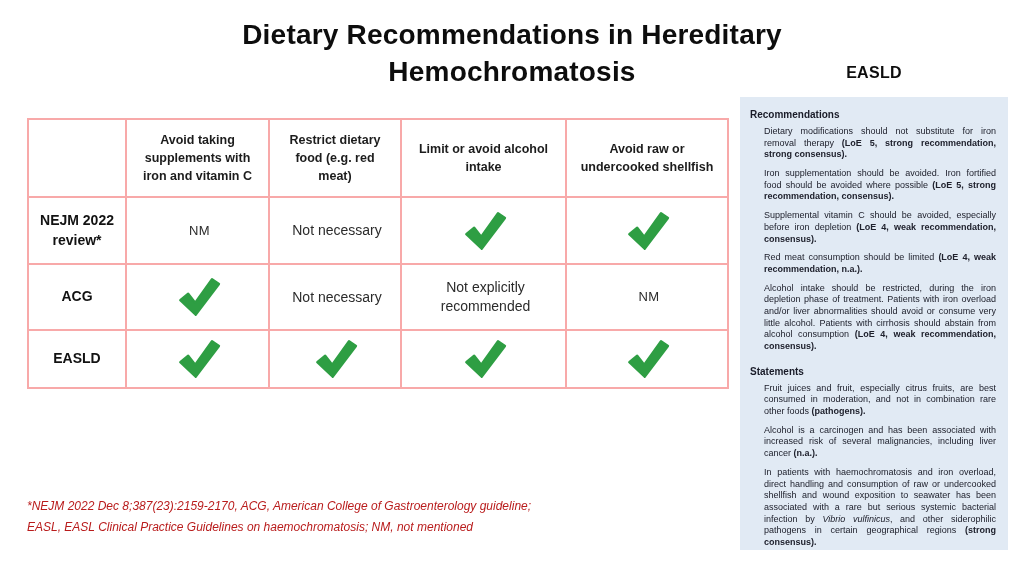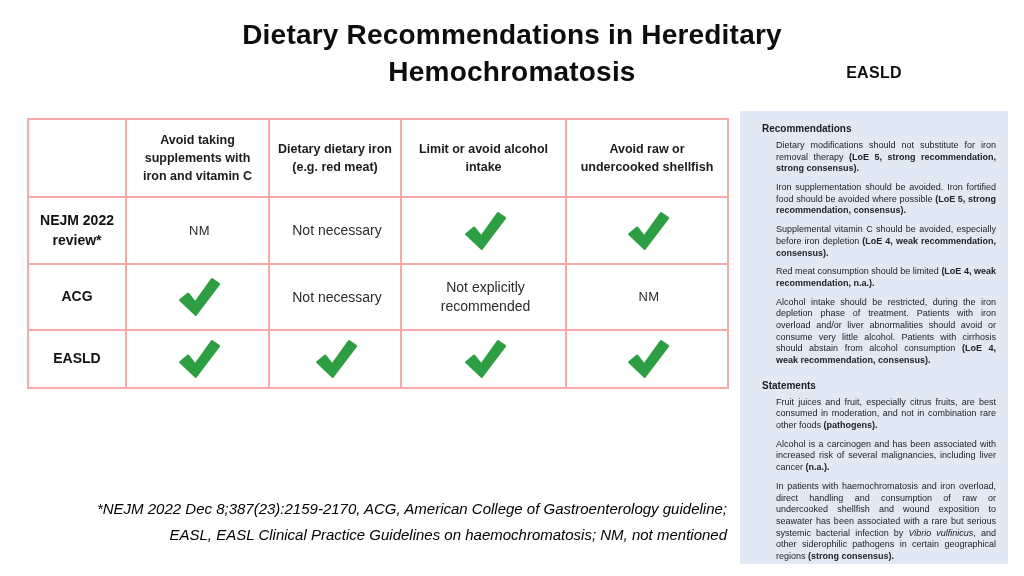--- a/index.html
+++ b/index.html
@@ -34,28 +34,28 @@
     border:2px solid var(--table-border);text-align:center;vertical-align:middle;
     padding:4px 8px;background:#ffffff;
   }
   table.cmp thead th{font-weight:700;font-size:12.5px;line-height:1.45;color:#1c1c1c;}
   table.cmp td.rowlabel{font-weight:700;font-size:14px;line-height:1.4;color:#121212;}
   table.cmp td.val{font-size:14px;color:#2b2b2b;line-height:1.35;padding-left:12px;}
   table.cmp td.nm{font-size:13px;letter-spacing:.5px;}
   .check-svg{display:block;margin:0 auto;}
   
   .footnote{
-    position:absolute;left:27px;top:496px;width:700px;text-align:right;
-    font-style:italic;font-size:15px;line-height:1.75;color:#000000;
+    position:absolute;left:27px;top:496px;width:700px;text-align:left;
+    font-style:italic;font-size:12px;line-height:1.75;color:#b91c1c;
   }
   
   .panel{
-    position:absolute;left:740px;top:111px;width:268px;height:453px;
+    position:absolute;left:740px;top:97px;width:268px;height:453px;
     background:var(--panel-bg);color:var(--panel-text);
-    padding:9px 10px 8px 22px;font-size:9px;line-height:1.3;
+    padding:9px 10px 8px 10px;font-size:9px;line-height:1.3;
   }
   .panel .sec-heading{font-weight:700;font-size:10px;margin:2px 0 5px 0;color:#191b28;}
   .panel .sec + .sec{margin-top:12px;}
   .panel p{
     margin:0 0 7px 14px;padding-right:2px;text-align:justify;
   }
   .panel p b{font-weight:700;}
   .panel p i{font-style:italic;}
 </style>
 </head>
@@ -75,21 +75,21 @@
         <col style="width: 98px;">
         <col style="width: 143px;">
         <col style="width: 132px;">
         <col style="width: 165px;">
         <col style="width: 162px;">
       </colgroup>
     <thead>
         <tr style="height: 78px;">
           <th></th>
           <th>Avoid taking supplements with iron and vitamin C</th>
-          <th>Dietary dietary iron (e.g. red meat)</th>
+          <th>Restrict dietary food (e.g. red meat)</th>
           <th>Limit or avoid alcohol intake</th>
           <th>Avoid raw or undercooked shellfish</th>
         </tr>
       </thead>
     <tbody>
         <tr style="height: 67px;">
           <td class="rowlabel">NEJM 2022 review*</td>
           <td class="val nm">NM</td>
           <td class="val">Not necessary</td>
           <td>

